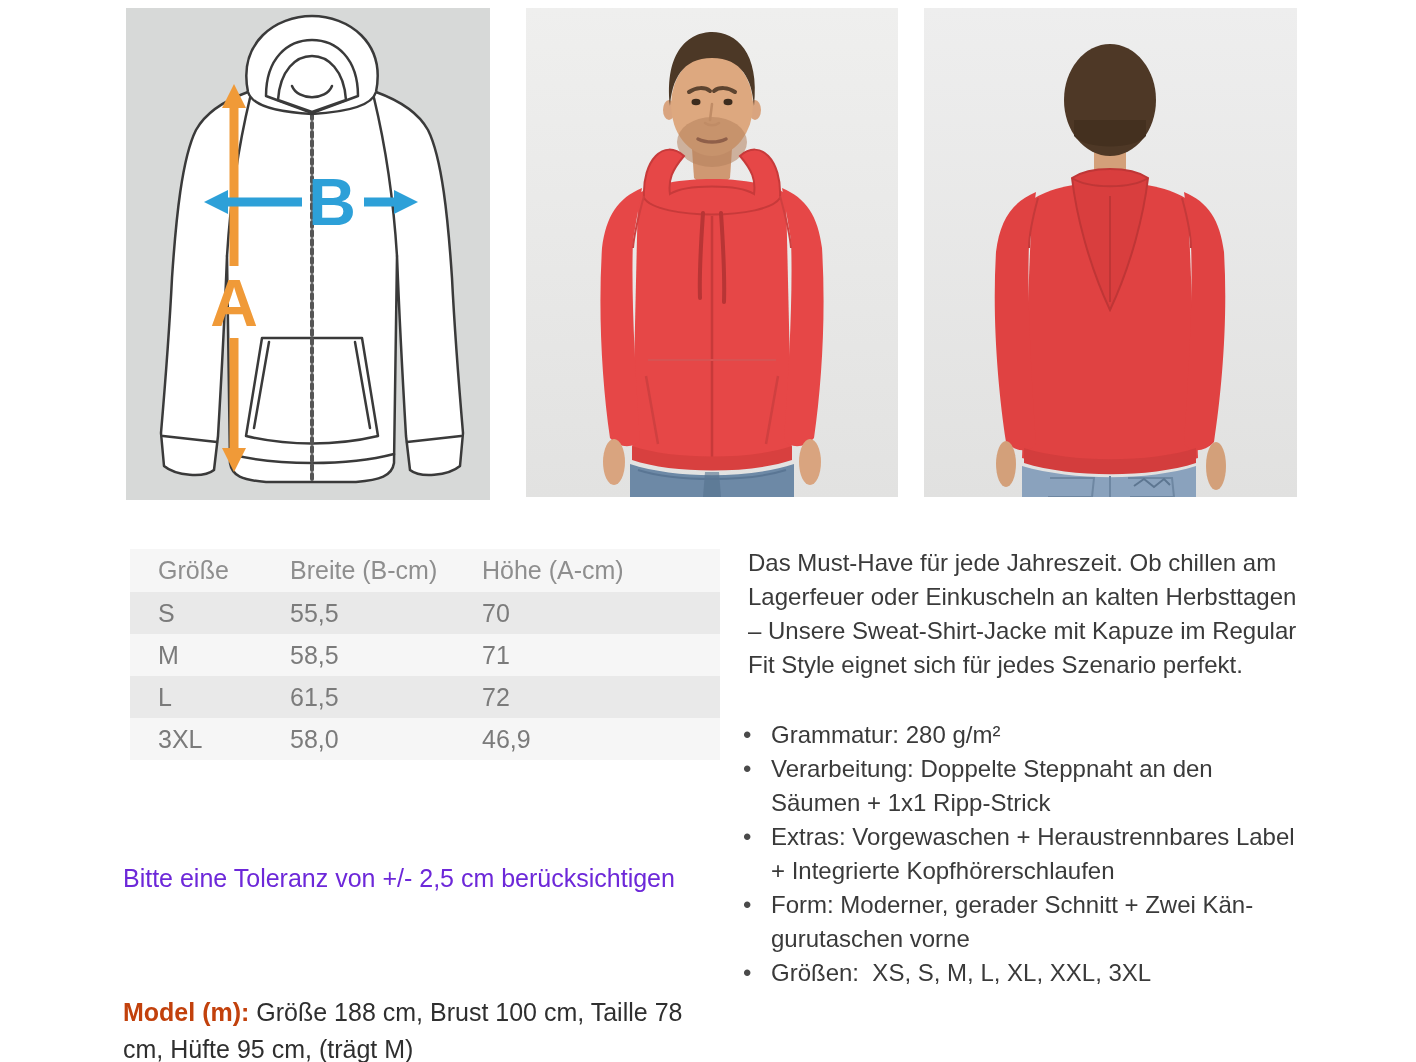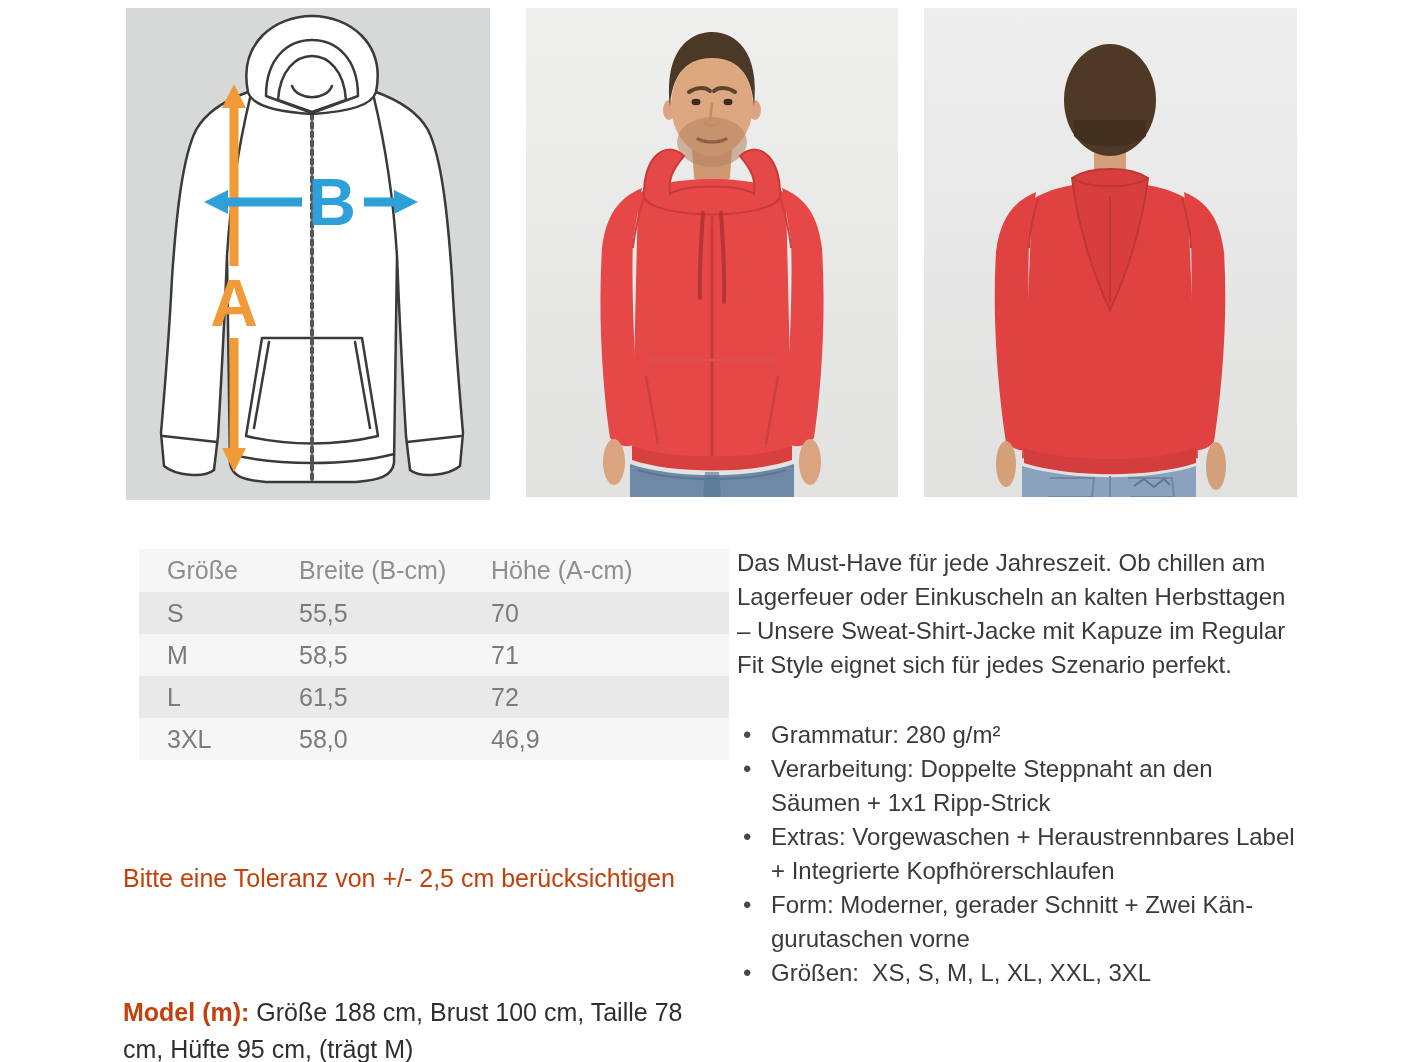--- a/index.html
+++ b/index.html
@@ -7,37 +7,37 @@
   body { font-family:"Liberation Sans","DejaVu Sans",sans-serif; color:#3a3a3a; }
   .canvas { position:relative; width:1416px; height:1062px; background:#fff; overflow:hidden; }
 
   .panel { position:absolute; top:8px; }
   .diagram-panel { left:126px; width:364px; height:492px; background:#d7d9d8; }
   .photo-front   { left:526px; width:372px; height:489px; }
   .photo-back    { left:924px; width:373px; height:489px; }
   .panel svg { display:block; width:100%; height:100%; }
 
   
-  .size-table { position:absolute; left:139px; top:549px; width:590px; border-collapse:collapse; table-layout:fixed; }
+  .size-table { position:absolute; left:130px; top:549px; width:590px; border-collapse:collapse; table-layout:fixed; }
   .size-table th, .size-table td { font-weight:normal; text-align:left; font-size:25px; height:42px; padding:0; vertical-align:middle; }
   .size-table th { height:43px; color:#8e8e8e; }
   .size-table td { color:#7b7b7b; }
   .size-table .c0 { width:160px; padding-left:28px; }
   .size-table .c1 { width:192px; }
   .size-table .c2 { width:238px; }
   .size-table thead tr { background:#f6f6f6; }
   .size-table tbody tr:nth-child(odd)  { background:#e9e9e9; }
   .size-table tbody tr:nth-child(even) { background:#f6f6f6; }
 
-  .tolerance { position:absolute; left:123px; top:864px; width:620px; font-size:25px; color:#c2410c; }
+  .tolerance { position:absolute; left:123px; top:864px; width:620px; font-size:25px; color:#6d28d9; }
   .model-info { position:absolute; left:123px; top:994px; width:585px; font-size:25px; line-height:37px; color:#2f2f2f; }
   .model-info b { font-weight:bold; color:#c2410c; }
 
   .description { position:absolute; left:737px; top:546px; width:562px; font-size:24px; line-height:34px; color:#3a3a3a; }
-  .description p { margin:0 0 36px 0; }
+  .description p { margin:0 0 36px 11px; }
   .description ul { list-style:none; margin:0; padding:0; }
   .description li { position:relative; padding-left:34px; }
   .description li::before { content:"\2022"; position:absolute; left:6px; top:0; color:#4a4a4a; }
 </style>
 </head>
 <body>
 
 <div class="canvas">
 
   <div class="panel diagram-panel">

